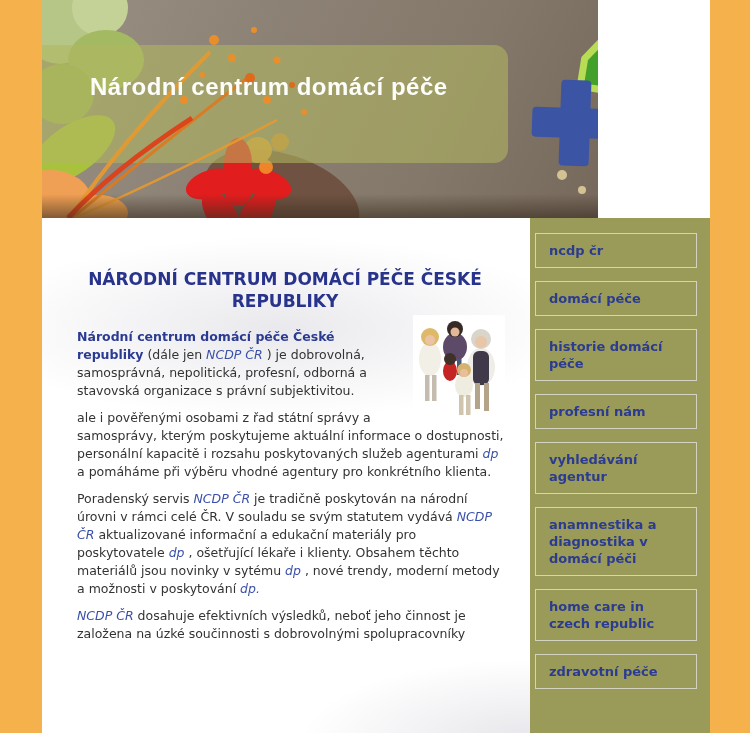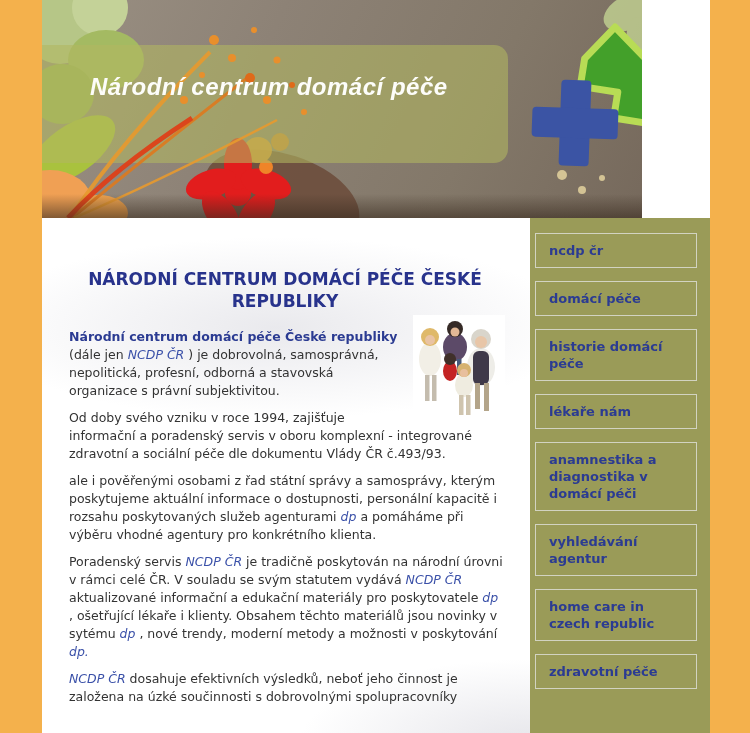--- a/index.html
+++ b/index.html
@@ -7,23 +7,22 @@
     width:750px;height:733px;overflow:hidden;position:relative;
     background:#f4b14c;
     font-family:"DejaVu Sans", sans-serif;
   }
   .page{
     position:absolute;left:42px;top:0;width:668px;height:733px;overflow:hidden;
     background:#fff;
   }
   
   .hdr{
-    position:relative;width:600px;height:218px;overflow:hidden;
+    position:relative;width:556px;height:218px;overflow:hidden;
     background:linear-gradient(115deg,#9a9083 0%,#8d8276 35%,#837869 70%,#76695c 100%);
-    font-style:italic;
   }
   .hdr svg.deco{position:absolute;left:0;top:0;}
   .band{
     position:absolute;left:0;top:45px;width:466px;height:118px;
     background:rgba(178,182,97,0.58);
     border-radius:0 14px 14px 0;
   }
   .hdr-title{
     position:absolute;left:48px;top:71px;
     font-family:"Liberation Sans", sans-serif;
@@ -40,21 +39,21 @@
     background:
       radial-gradient(ellipse 430px 130px at 48% 110px, rgba(198,198,208,.38), rgba(198,198,208,0) 70%),
       radial-gradient(ellipse 330px 120px at 100% 102%, rgba(195,195,206,.42), rgba(195,195,206,0) 70%),
       #ffffff;
   }
   .main h1{
     margin:50px 0 0 0;text-align:center;
     font-size:17px;line-height:22px;color:#28338c;font-weight:bold;
   }
   .main p{
-    margin:0 0 9px 4px;font-size:12.5px;line-height:18px;color:#333;
+    margin:0 0 9px 12px;font-size:12.5px;line-height:18px;color:#333;
   }
   .main p:first-of-type{margin-top:16px;}
   .boldblue{color:#2b3b92;font-weight:bold;}
   .link{color:#3a50a8;font-style:italic;cursor:pointer;}
   .figure{
     float:right;width:92px;height:106px;margin:3px 0 6px 12px;background:#fff;
   }
   
   .sidebar{
     width:188px;height:515px;box-sizing:border-box;
@@ -185,30 +184,29 @@
 
           <ellipse cx="51" cy="70" rx="9" ry="12" fill="#efece0"></ellipse>
           <circle cx="51" cy="55" r="7" fill="#d6b270"></circle>
           <circle cx="51" cy="58" r="4" fill="#e8bf9d"></circle>
           <rect x="46" y="80" width="4.5" height="20" fill="#cfc4ae"></rect>
           <rect x="53" y="80" width="4.5" height="20" fill="#cfc4ae"></rect>
         </svg>
       </div>
 
       <p><span class="boldblue">Národní centrum domácí péče České republiky</span><span> (dále jen </span><span class="link">NCDP ČR</span><span> ) je dobrovolná, samosprávná, nepolitická, profesní, odborná a stavovská organizace s právní subjektivitou.</span></p>
-      <p><span>Od doby svého vzniku v roce 1994, zajišťuje informační a poradenský servis v oboru komplexní - integrované zdravotní a sociální péče dle dokumentu Vlády ČR č.493/93.</span></p>
       <p><span>ale i pověřenými osobami z řad státní správy a samosprávy, kterým poskytujeme aktuální informace o dostupnosti, personální kapacitě i rozsahu poskytovaných služeb agenturami </span><span class="link">dp</span><span> a pomáháme při výběru vhodné agentury pro konkrétního klienta.</span></p>
       <p><span>Poradenský servis </span><span class="link">NCDP ČR</span><span> je tradičně poskytován na národní úrovni v rámci celé ČR. V souladu se svým statutem vydává </span><span class="link">NCDP ČR</span><span> aktualizované informační a edukační materiály pro poskytovatele </span><span class="link">dp</span><span> , ošetřující lékaře i klienty. Obsahem těchto materiálů jsou novinky v sytému </span><span class="link">dp</span><span> , nové trendy, moderní metody a možnosti v poskytování </span><span class="link">dp.</span></p>
       <p><span class="link">NCDP ČR</span><span> dosahuje efektivních výsledků, neboť jeho činnost je založena na úzké součinnosti s dobrovolnými spolupracovníky </span></p>
     </div>
 
     <div class="sidebar">
       <a class="navbtn"><span>ncdp čr</span></a>
       <a class="navbtn"><span>domácí péče</span></a>
       <a class="navbtn"><span>historie domácí péče</span></a>
-      <a class="navbtn"><span>lékaře nám</span></a>
+      <a class="navbtn"><span>profesní nám</span></a>
+      <a class="navbtn"><span>vyhledávání agentur</span></a>
       <a class="navbtn"><span>anamnestika a diagnostika v domácí péči</span></a>
-      <a class="navbtn"><span>vyhledávání agentur</span></a>
       <a class="navbtn"><span>home care in czech republic</span></a>
       <a class="navbtn"><span>zdravotní péče</span></a>
     </div>
   </div>
 </div>
 
 </body></html>

